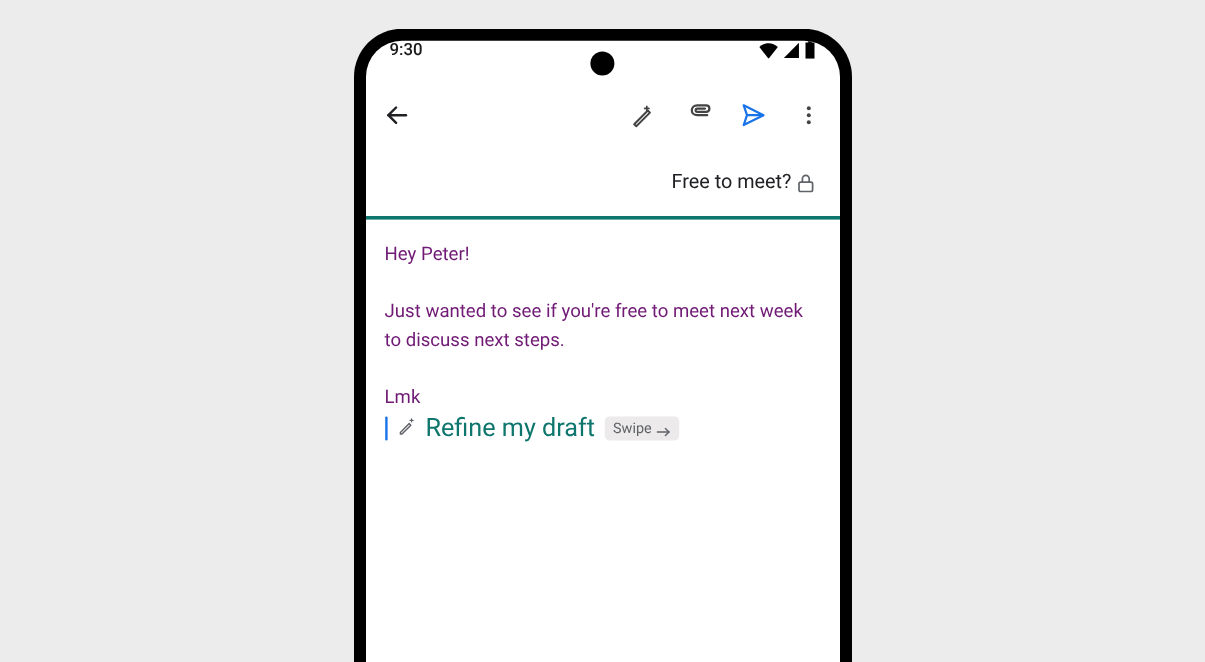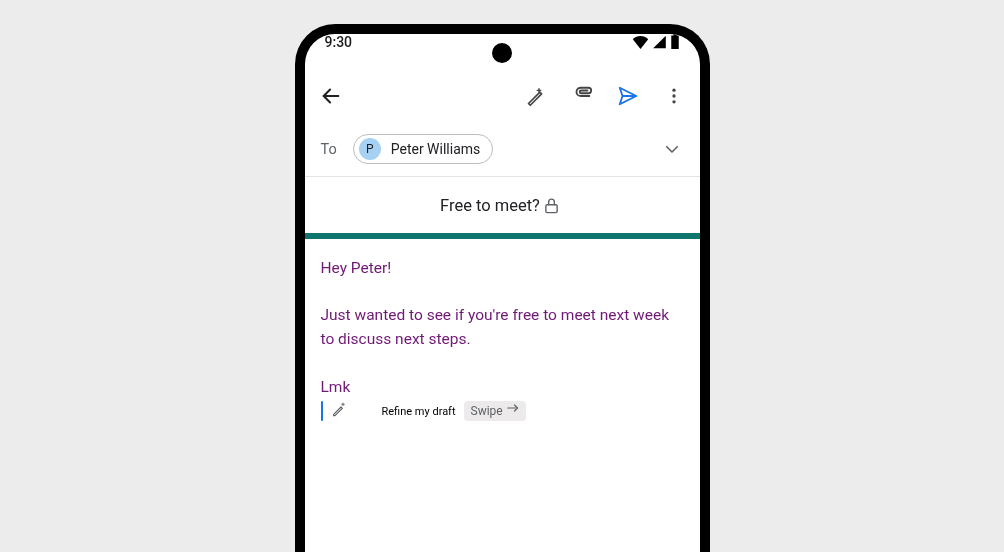--- a/index.html
+++ b/index.html
@@ -115,23 +115,23 @@
     .chip-name {
       font-size: 14px;
       color: #202124;
     }
     .to-spacer {
       flex: 1;
     }
     .subject-row {
       display: flex;
       align-items: center;
-      justify-content: center;
+      justify-content: flex-end;
       padding: 16px 16px;
-      border-bottom: 6px solid #0f766e;
+      border-bottom: 3px solid #0f766e;
     }
     .subject-text {
       font-size: 16.5px;
       color: #202124;
     }
     .body-area {
       padding: 18px 16px;
     }
     .body-text {
       font-size: 15.5px;
@@ -149,32 +149,31 @@
     .cursor-bar {
       width: 2px;
       height: 20px;
       background: #1a73e8;
       border-radius: 1px;
     }
     .refine-icon {
       color: #5f6368;
     }
     .refine-text {
-      font-size: 11px;
-      color: #000000;
-      margin-left: 27px;
+      font-size: 21px;
+      color: #0f766e;
     }
     .swipe-badge {
       background: #eceaea;
       border-radius: 4px;
       padding: 3px 7px;
       font-size: 12px;
       color: #5f6368;
       display: flex;
-      align-items: flex-start;
+      align-items: flex-end;
       gap: 4px;
     }
   </style>
 </head>
 <body>
 
 <div class="phone-frame">
 
   <div class="status-bar">
     <span class="status-time">9:30</span>
@@ -222,33 +221,20 @@
       <div class="icon-btn">
         <svg width="20" height="20" viewBox="0 0 24 24" fill="#444">
             <circle cx="12" cy="5" r="2"></circle>
             <circle cx="12" cy="12" r="2"></circle>
             <circle cx="12" cy="19" r="2"></circle>
           </svg>
       </div>
     </div>
   </div>
 
-  <div class="to-row">
-    <span class="to-label">To</span>
-    <div class="chip">
-      <div class="chip-avatar">P</div>
-      <span class="chip-name">Peter Williams</span>
-    </div>
-    <div class="to-spacer"></div>
-    <div class="icon-btn">
-      <svg width="18" height="18" viewBox="0 0 24 24" fill="none" stroke="#5f6368" stroke-width="2.2" stroke-linecap="round" stroke-linejoin="round">
-          <polyline points="5 9 12 16 19 9"></polyline>
-        </svg>
-    </div>
-  </div>
 
   <div class="subject-row">
     <span class="subject-text">Free to meet?</span>
     <div class="icon-btn">
       <svg width="17" height="19" viewBox="0 0 24 24" fill="none" stroke="#5f6368" stroke-width="2" stroke-linecap="round" stroke-linejoin="round">
           <rect x="4" y="11" width="16" height="11" rx="2"></rect>
           <path d="M8 11 V7 a4 4 0 0 1 8 0 v4"></path>
         </svg>
     </div>
   </div>

